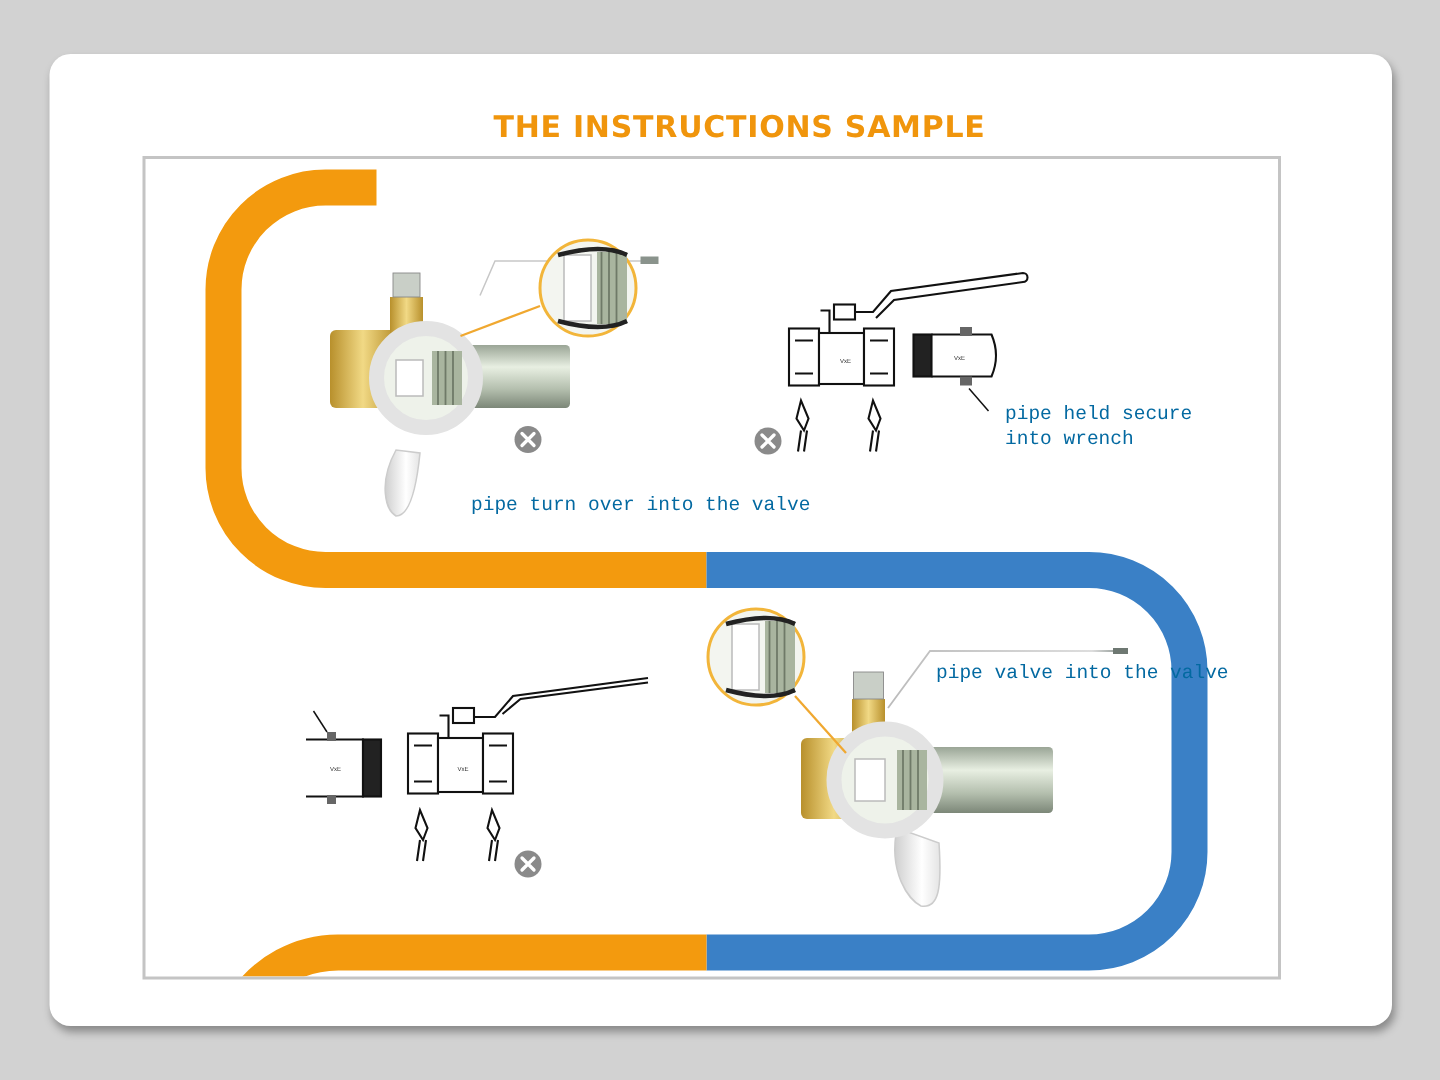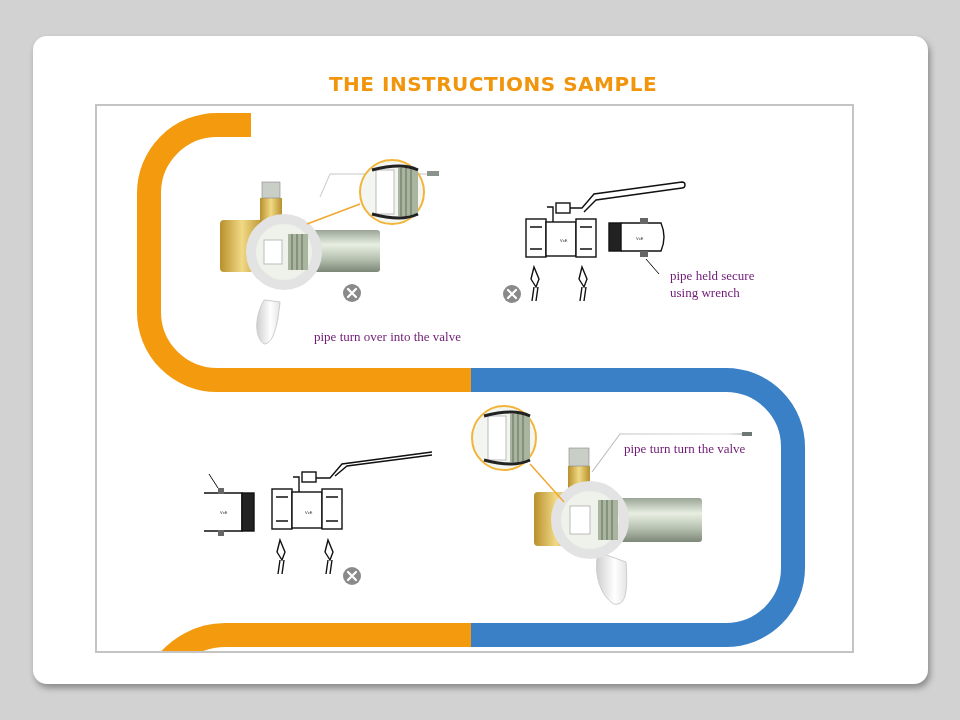--- a/index.html
+++ b/index.html
@@ -1,21 +1,21 @@
 <!DOCTYPE html>
 <html><head>
 <meta charset="utf-8">
 <style>
   html,body{margin:0;padding:0;}
   body{width:960px;height:720px;background:#d2d2d2;position:relative;overflow:hidden;font-family:"Liberation Sans",sans-serif;}
   .card{position:absolute;left:33px;top:36px;width:895px;height:648px;background:#fff;border-radius:14px;box-shadow:2px 4px 6px rgba(0,0,0,0.35);}
   .title{position:absolute;left:0;top:72px;width:986px;text-align:center;color:#f0950c;font-weight:bold;font-size:20px;letter-spacing:0.5px;font-family:"DejaVu Sans",sans-serif;}
   .frame{position:absolute;left:95px;top:104px;width:755px;height:545px;border:2px solid #c4c4c4;background:#fff;overflow:hidden;}
   svg.art{position:absolute;left:0;top:0;}
-  .lbl{position:absolute;font-size:13px;color:#701a75;font-family:Liberation Serif, serif;white-space:nowrap;}
+  .lbl{position:absolute;font-size:13px;color:#0369a1;font-family:Liberation Mono, monospace;white-space:nowrap;}
 </style>
 </head>
 <body>
 
 <div class="card"></div>
 <div class="title">THE INSTRUCTIONS SAMPLE</div>
 
 <div class="frame">
   <svg class="art" width="755" height="545" viewBox="95 104 755 545">
     <defs>
@@ -135,16 +135,16 @@
       <path d="M482 414 q30 -8 46 0" stroke="#222" stroke-width="3" fill="none"></path>
       <path d="M482 458 q30 8 46 0" stroke="#222" stroke-width="3" fill="none"></path>
       <polyline points="590,470 618,432 750,432" fill="none" stroke="url(#leaderFade)" stroke-width="1.2"></polyline>
       <rect x="740" y="430" width="10" height="4" fill="#6e7872"></rect>
     </g>
   </svg>
 
   <div class="lbl" style="left:217px;top:223px;">pipe turn over into the valve</div>
   <div class="lbl" style="left:573px;top:161px;line-height:17px;">
     <div>pipe held secure</div>
-    <div>using wrench</div>
+    <div>into wrench</div>
   </div>
-  <div class="lbl" style="left:527px;top:335px;">pipe turn  turn the valve</div>
+  <div class="lbl" style="left:527px;top:335px;">pipe valve  into the valve</div>
 </div>
 
 </body></html>

